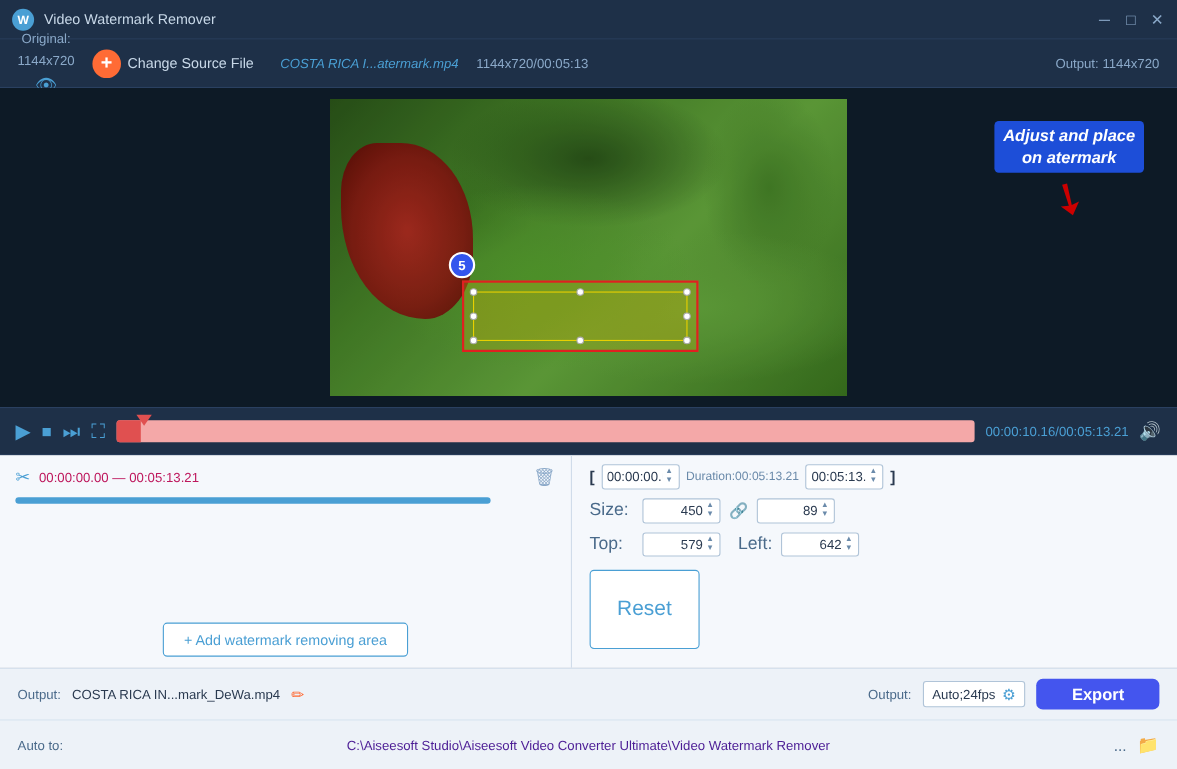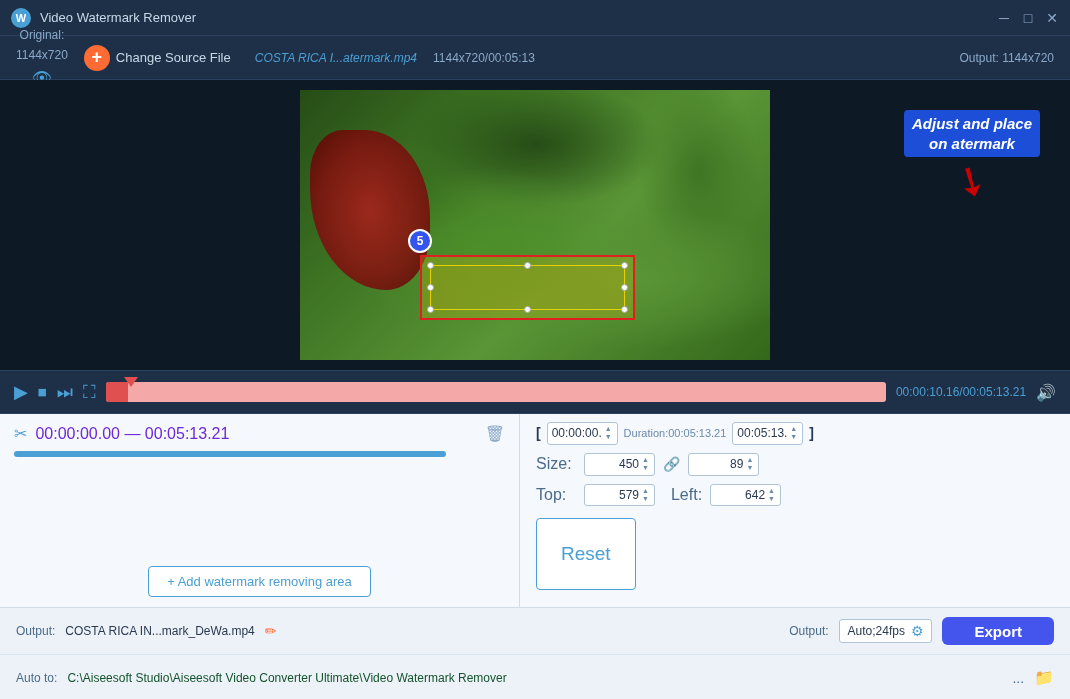--- a/index.html
+++ b/index.html
@@ -308,22 +308,22 @@
       display: flex;
       align-items: center;
       gap: 8px;
       margin-bottom: 8px;
     }
     .clip-icon {
       color: #4a9fd4;
       font-size: 16px;
     }
     .clip-time {
-      color: #6d28d9;
-      font-size: 16px;
+      color: #be185d;
+      font-size: 12px;
       flex: 1;
     }
     .clip-delete {
       color: #8aa8c8;
       font-size: 16px;
       cursor: pointer;
     }
     .add-area-btn {
       display: inline-flex;
       align-items: center;
@@ -416,23 +416,24 @@
     }
     .gear-icon {
       color: #4a9fd4;
       font-size: 14px;
     }
     .save-label {
       color: #4a6a8a;
       font-size: 12px;
     }
     .save-path {
-      color: #14532d;
+      color: #4c1d95;
       font-size: 12px;
       flex: 1;
+      text-align: center;
     }
     .more-btn {
       color: #4a6a8a;
       font-size: 14px;
       cursor: pointer;
     }
     .folder-btn {
       color: #4a9fd4;
       font-size: 16px;
       cursor: pointer;

